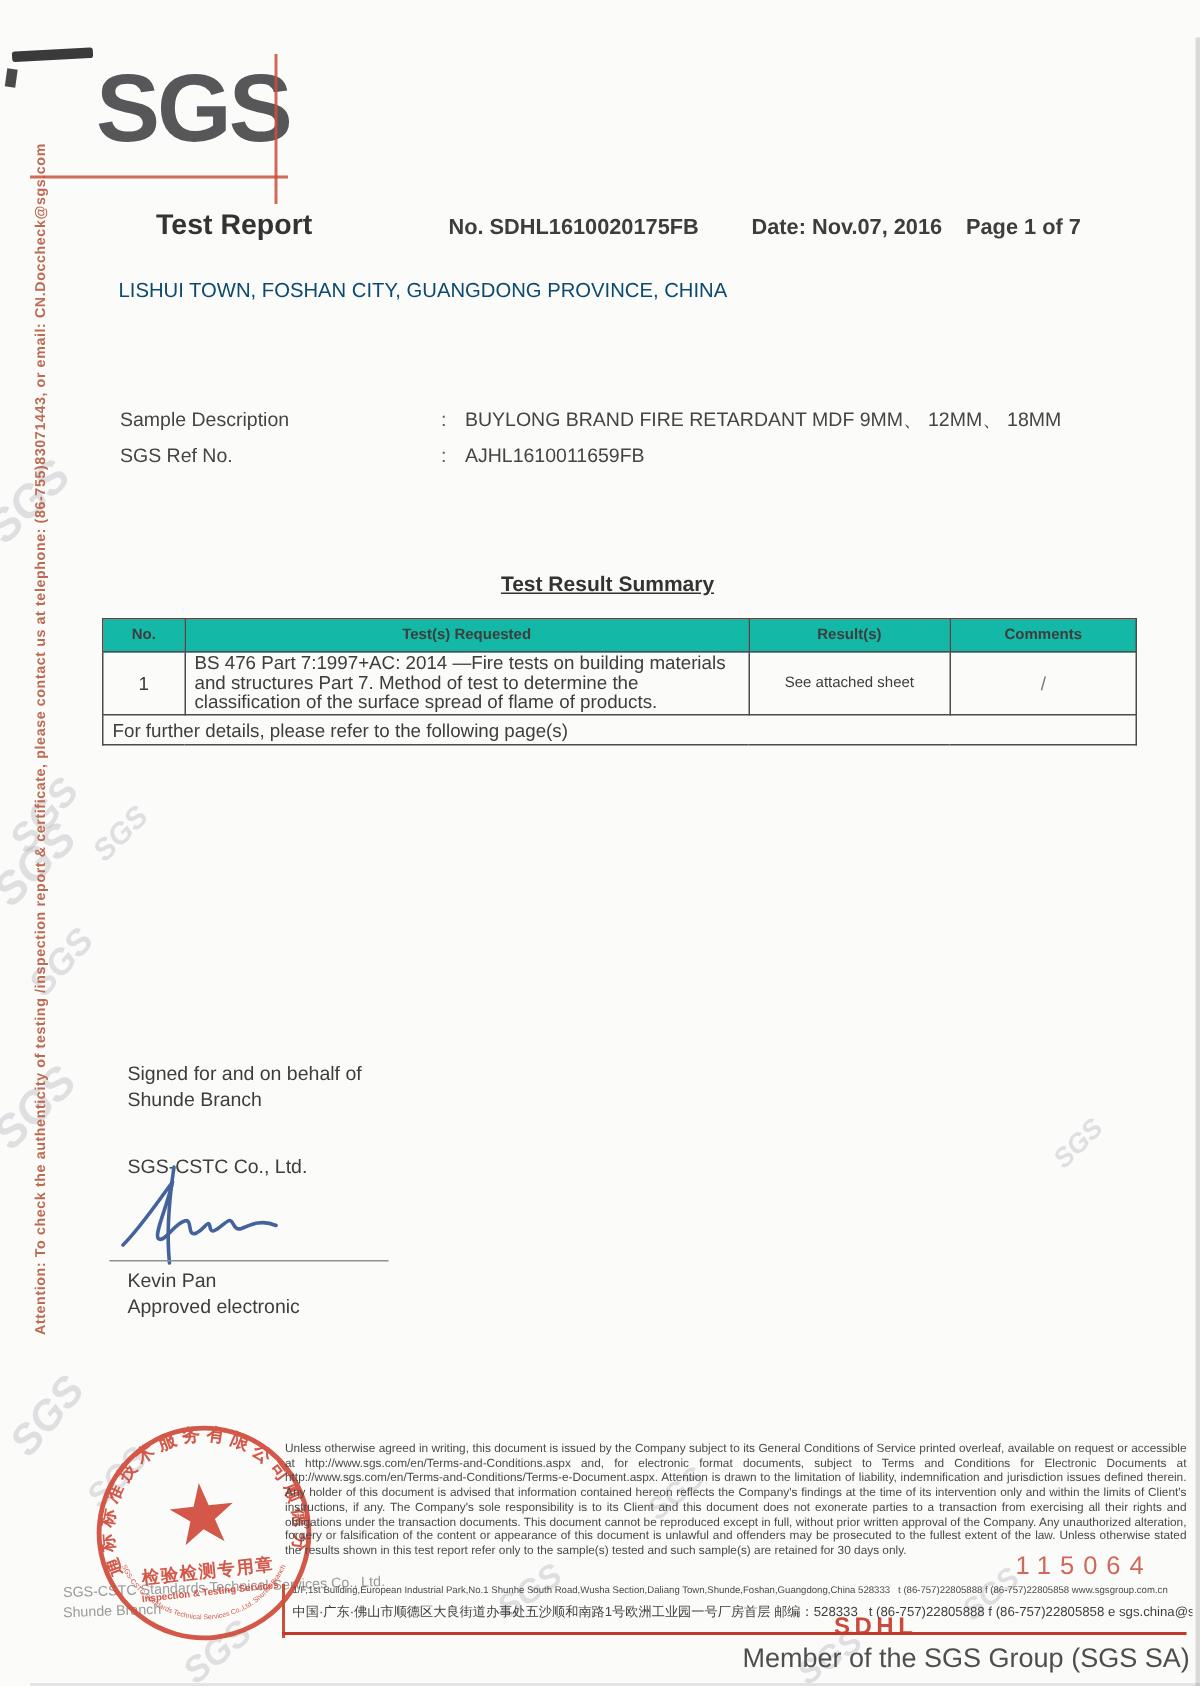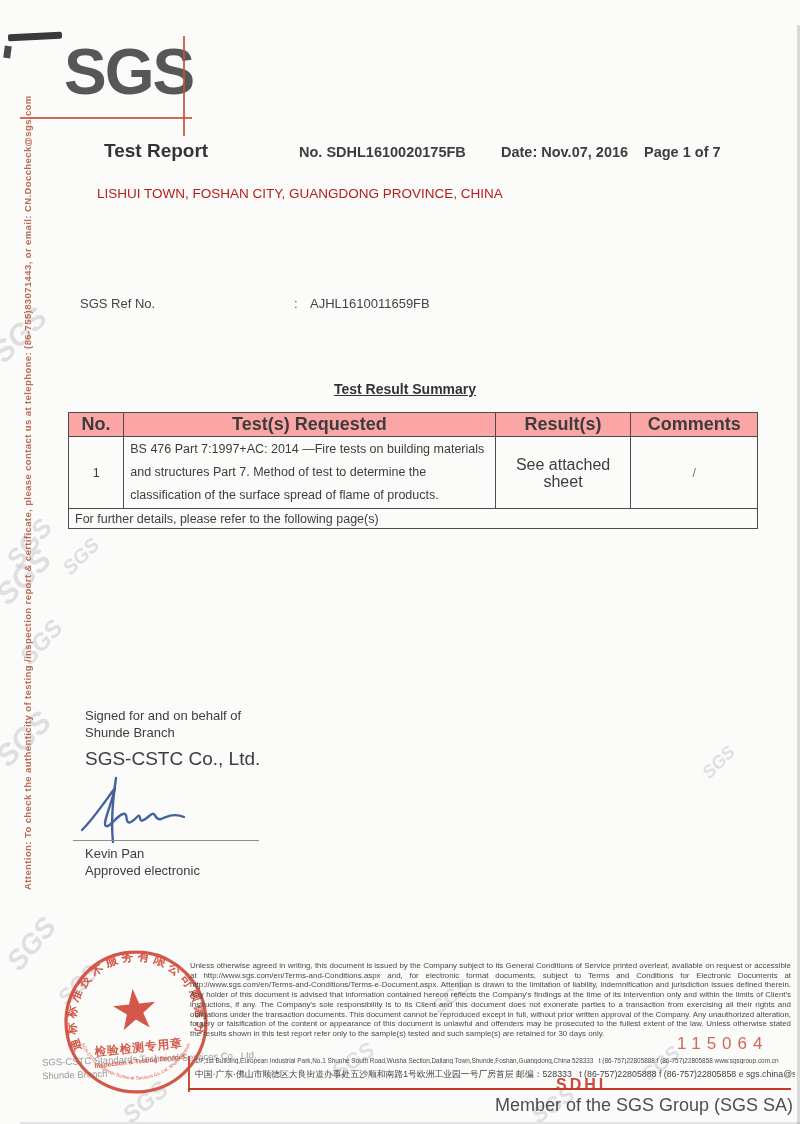--- a/index.html
+++ b/index.html
@@ -17,41 +17,41 @@
   
   .logo-text{left:64px; top:40px; font-size:64px; font-weight:bold; letter-spacing:-2px; color:#57575a; line-height:1;}
   .logo-vline{left:183px; top:36px; width:2px; height:100px; background:#c8503c; opacity:.85;}
   .logo-hline{left:20px; top:117px; width:172px; height:2px; background:#c8503c; opacity:.85;}
   
   .title{left:104px; top:140px; font-size:19px; font-weight:bold; color:#333;}
   .report-no{left:299px; top:144px; font-size:14.5px; font-weight:bold;}
   .date{left:501px; top:144px; font-size:14.5px; font-weight:bold;}
   .pageno{left:644px; top:144px; font-size:14.5px; font-weight:bold;}
   .client1{left:83px; top:167px; font-size:13.5px; color:#4a4a4a;}
-  .client2{left:97px; top:186px; font-size:13.5px; color:#b91c1c;}
+  .client2{left:79px; top:186px; font-size:13.5px; color:#0c4a6e;}
   .intro{left:80px; top:247px; font-size:13px; color:#444;}
   
   .info-row{left:80px; width:660px; font-size:13px; color:#444;}
   .info-row .lbl{display:inline-block; width:214px;}
   .info-row .sep{display:inline-block; width:16px; color:#555;}
   .r0{top:271px;} .r1{top:296px;} .r2{top:320px;} .r3{top:345px;}
   
   .summary-title{left:0; top:381px; width:810px; text-align:center; font-size:14px; font-weight:bold; text-decoration:underline; color:#333;}
   table.results{position:absolute; left:68px; top:412px; width:690px; border-collapse:collapse; font-size:12.5px; color:#3d3d3d;}
   table.results th, table.results td{border:1px solid #4c4c4c; padding:1px 6px;}
-  table.results th{background:#fca5a5; height:19px; font-size:18px; font-weight:bold; text-align:center; padding:1px 4px;}
+  table.results th{background:#14b8a6; height:19px; font-size:10px; font-weight:bold; text-align:center; padding:1px 4px;}
   td.c-no{width:44px; text-align:center;}
-  td.c-test{width:386px; line-height:23px; padding:2px 8px;margin-left:36px;}
-  td.c-res{width:128px; text-align:center; line-height:17px; font-size:16px;}
+  td.c-test{width:386px; line-height:13px; padding:2px 8px;margin-left:36px;}
+  td.c-res{width:128px; text-align:center; line-height:17px; font-size:10px;}
   td.c-com{width:116px; text-align:center; color:#777;}
   td.t-foot{padding:2px 8px; height:17px;}
   
   .sig-l1{left:85px; top:708px; font-size:13px;}
   .sig-l2{left:85px; top:725px; font-size:13px;}
-  .sig-l3{left:85px; top:748px; font-size:19px;}
+  .sig-l3{left:85px; top:770px; font-size:13px;}
   .sig-svg{left:72px; top:768px;}
   .sig-line{left:73px; top:840px; width:186px; height:1px; background:#8f8f8f;}
   .sig-name{left:85px; top:846px; font-size:13px;}
   .sig-role{left:85px; top:863px; font-size:13px;}
   
   .side-note{
     left:22px; top:112px; height:778px;
     writing-mode:vertical-rl; transform:rotate(180deg);
     font-size:9.5px; letter-spacing:.4px; color:#bc6a52; white-space:nowrap; font-weight:bold;
   }
@@ -102,20 +102,23 @@
   <div class="abs logo-hline"></div>
 
   <div class="abs title">Test Report</div>
   <div class="abs report-no">No. SDHL1610020175FB</div>
   <div class="abs date">Date: Nov.07, 2016</div>
   <div class="abs pageno">Page 1 of 7</div>
 
   <div class="abs client2">LISHUI TOWN, FOSHAN CITY, GUANGDONG PROVINCE, CHINA</div>
 
 
+  <div class="abs info-row r0">
+    <span class="lbl">Sample Description</span><span class="sep">:</span><span>BUYLONG BRAND FIRE RETARDANT MDF 9MM、 12MM、 18MM</span>
+  </div>
   <div class="abs info-row r1">
     <span class="lbl">SGS Ref No.</span><span class="sep">:</span><span>AJHL1610011659FB</span>
   </div>
 
   <div class="abs summary-title">Test Result Summary</div>
 
   <table class="results">
     <thead>
       <tr>
         <th>No.</th>

